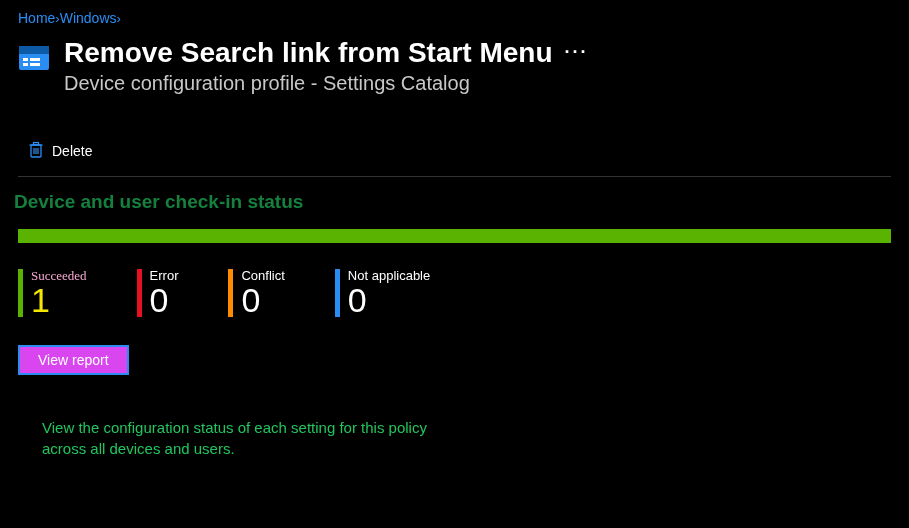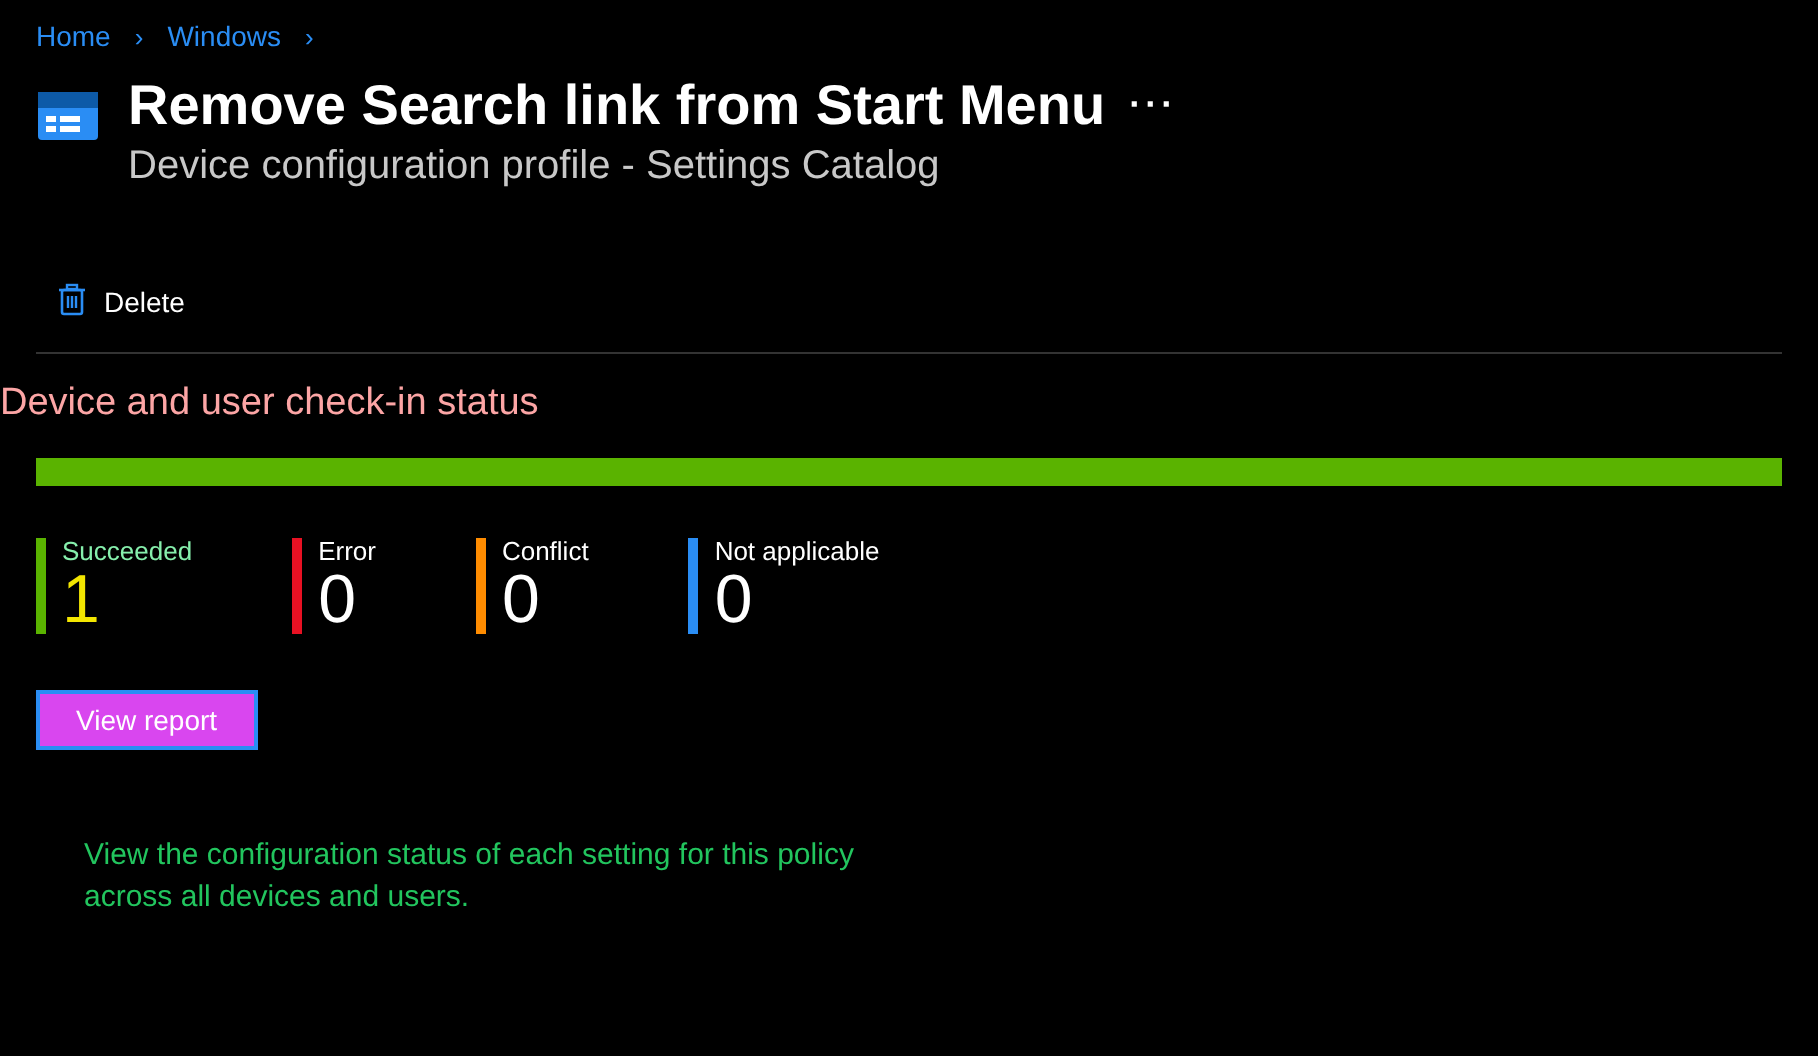--- a/index.html
+++ b/index.html
@@ -11,21 +11,21 @@
     font-family: "Segoe UI", Arial, sans-serif;
     width: 909px;
     height: 528px;
     overflow: hidden;
   }
 
   
   .breadcrumb {
     display: flex;
     align-items: center;
-    gap: 12px;
+    gap: 0;
     padding: 10px 18px 6px 18px;
     font-size: 14px;
   }
   .crumb-link { color: #2a8df4; cursor: pointer; }
   .crumb-sep { color: #2a8df4; font-size: 13px; }
 
   
   .page-header {
     display: flex;
     align-items: flex-start;
@@ -79,24 +79,24 @@
   .trash-icon { color: #2a8df4; }
 
   .divider {
     border: none;
     border-top: 1px solid #333;
     margin: 6px 18px 0 18px;
   }
 
   
   .section-h {
-    color: #fca5a5;
+    color: #15803d;
     font-size: 19px;
-    font-weight: 400;
-    padding: 14px 18px 10px 0;
+    font-weight: 700;
+    padding: 14px 18px 10px 14px;
   }
 
   
   .prog-wrap {
     margin: 6px 18px 0 18px;
     height: 14px;
     background: #5ab300;
   }
 
   
@@ -114,21 +114,21 @@
   .stat-bar { width: 5px; }
   .stat-labels { display: flex; flex-direction: column; }
   .stat-label { font-size: 13px; line-height: 1.1; }
   .stat-value {
     font-size: 34px;
     font-weight: 400;
     line-height: 1.0;
     color: #fff;
   }
   .stat.succeeded .stat-bar   { background: #5ab300; }
-  .stat.succeeded .stat-label { color: #86efac; }
+  .stat.succeeded .stat-label { color: #f9a8d4; font-family: Liberation Serif, serif; }
   .stat.succeeded .stat-value { color: #f3e600; }
   .stat.error    .stat-bar   { background: #e81123; }
   .stat.error    .stat-label { color: #fff; }
   .stat.conflict .stat-bar   { background: #ff8c00; }
   .stat.conflict .stat-label { color: #fff; }
   .stat.na       .stat-bar   { background: #2a8df4; }
   .stat.na       .stat-label { color: #fff; }
 
   
   .view-report {

